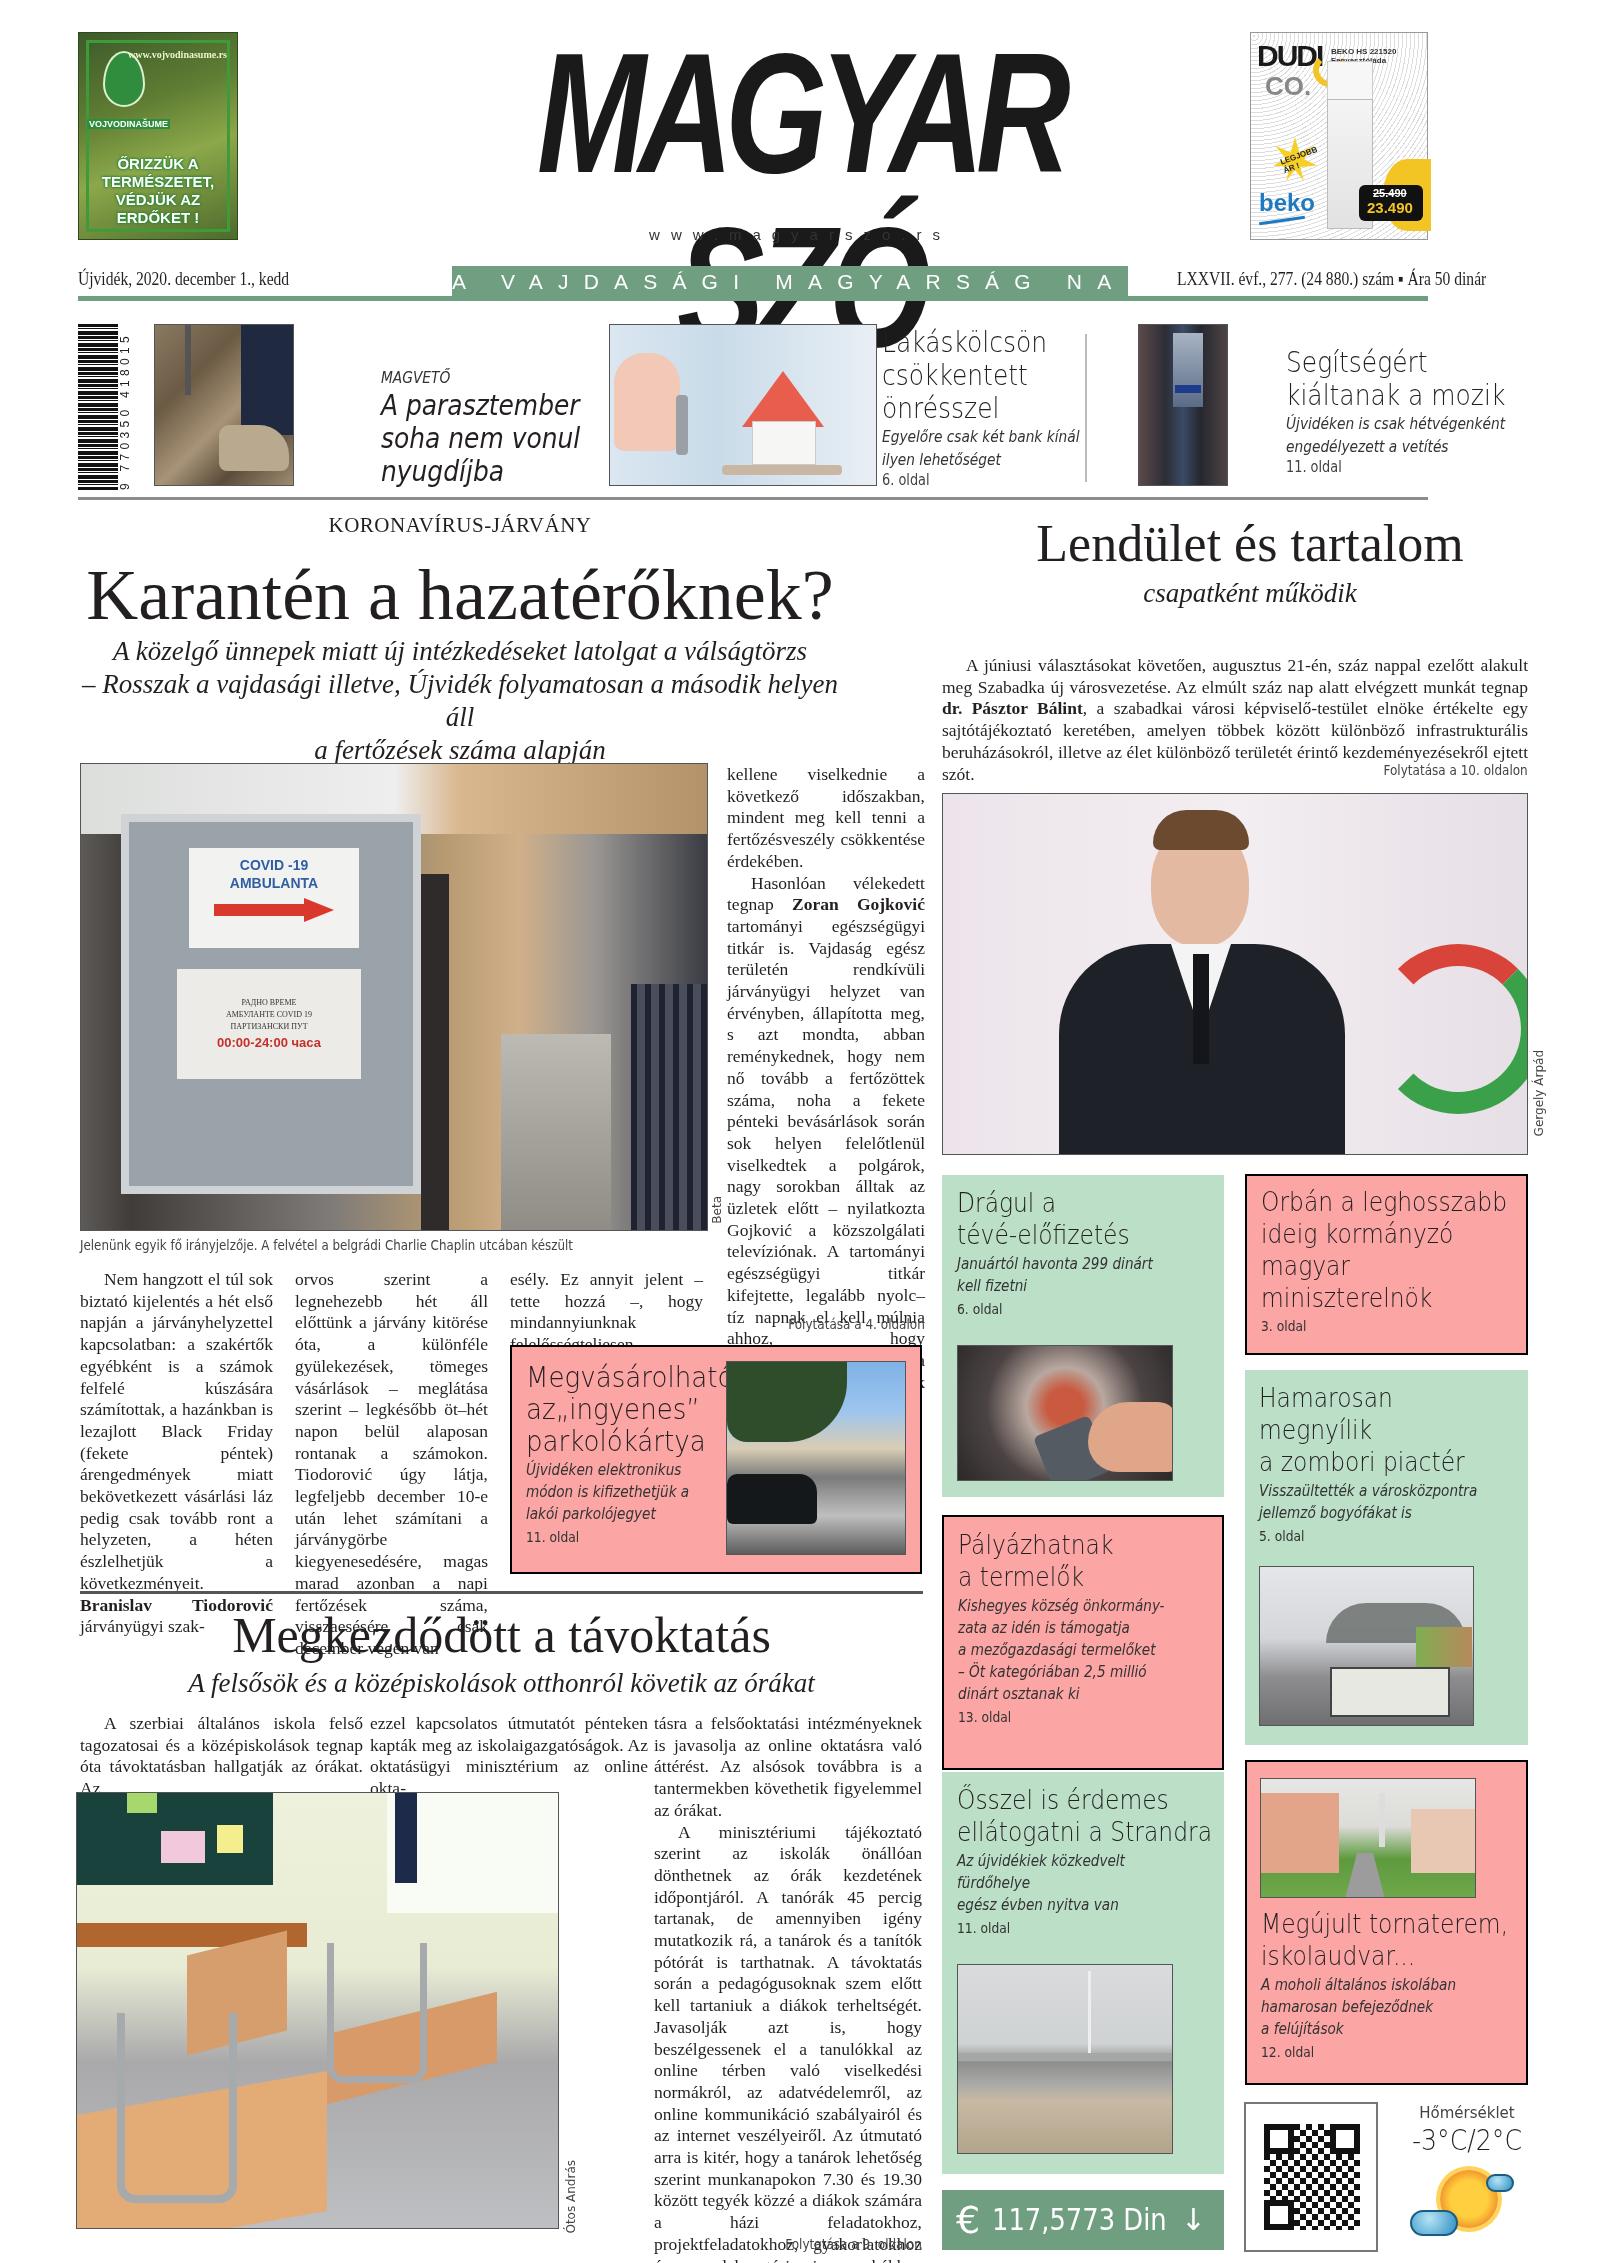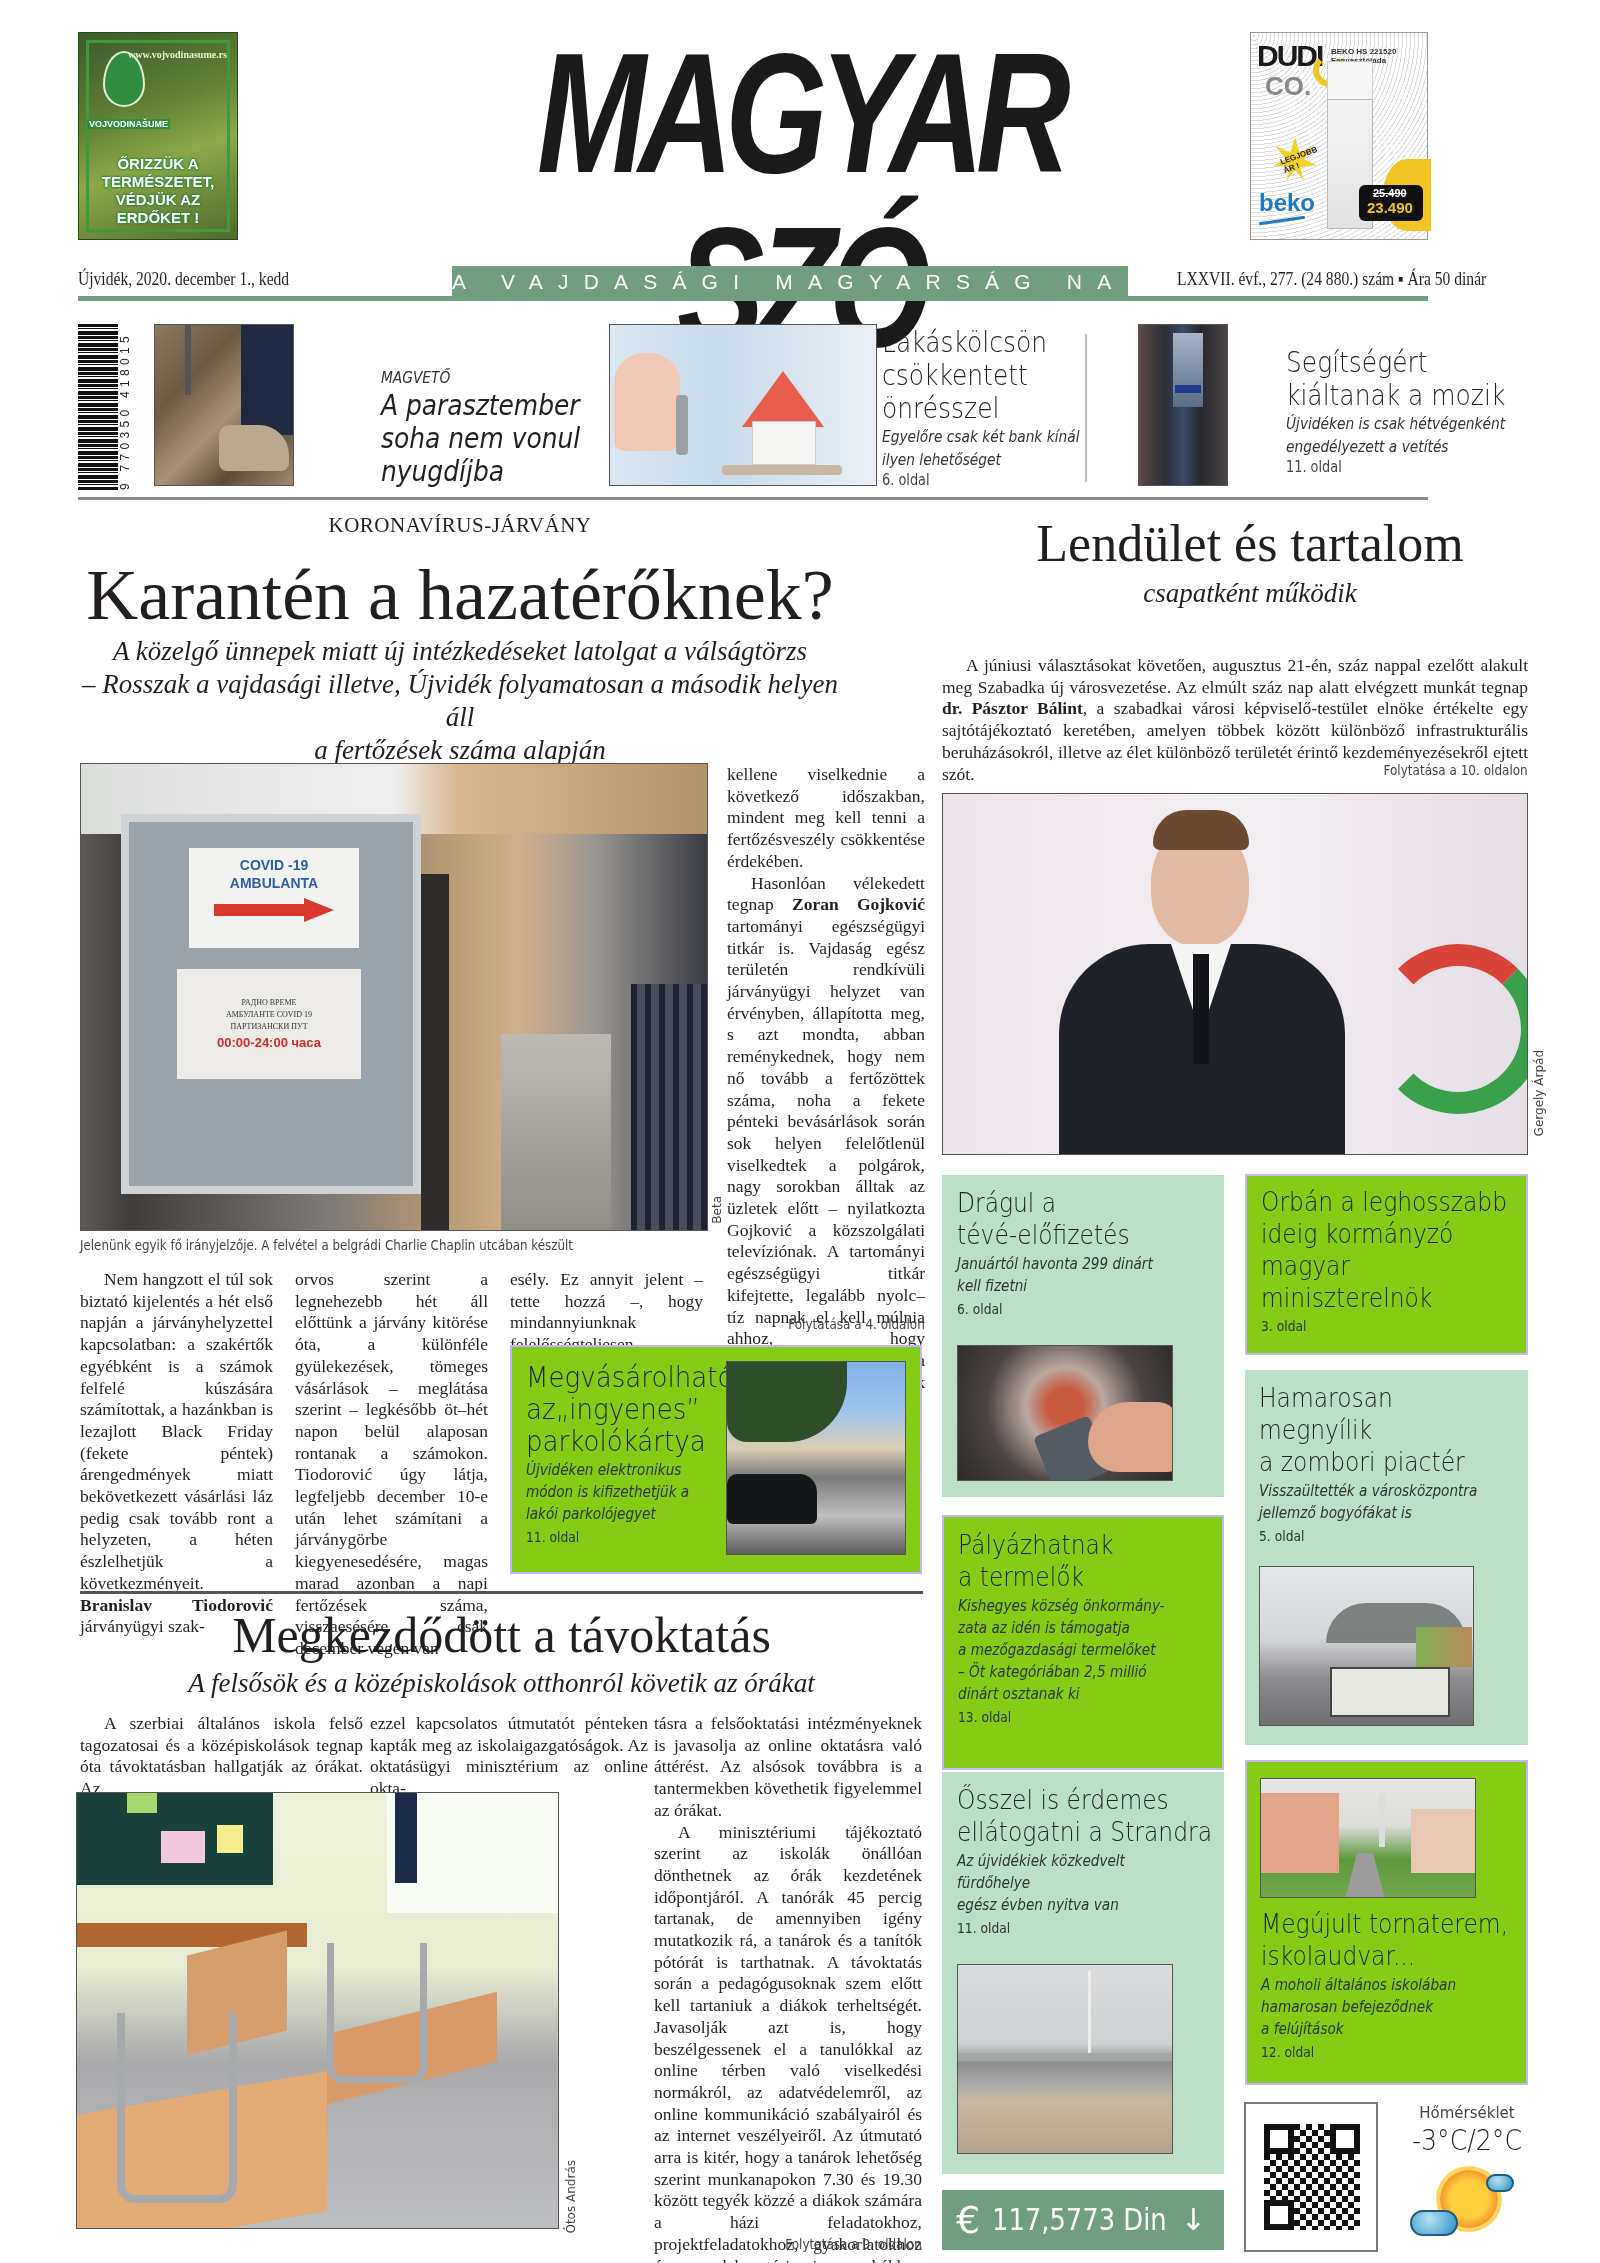--- a/index.html
+++ b/index.html
@@ -59,21 +59,21 @@
   .body-text { font-family: "Liberation Serif", serif; font-size: 17.5px; line-height: 21.7px; text-align: justify; hyphens: manual; }
   .body-text b { font-weight: bold; }
   .body-text .ind { text-indent: 24px; }
   .caption { font-family: "DejaVu Sans", sans-serif; font-size: 13.5px; color: #444; white-space: nowrap; transform: scaleX(0.88); transform-origin: left; }
   .credit { font-family: "DejaVu Sans", sans-serif; font-size: 12px; color: #444; writing-mode: vertical-rl; transform: rotate(180deg); white-space: nowrap; }
   .cont { font-family: "DejaVu Sans", sans-serif; font-size: 14px; color: #444; transform: scaleX(0.86); transform-origin: right; white-space: nowrap; text-align: right; }
 
   
   .box { position: absolute; }
   .box.green { background: #bcdfc8; }
-  .box.outline { background: #84cc16; border: 2px solid #c4b5fd; }
+  .box.outline { background: #fca5a5; border: 2px solid #000000; }
   .box .bhead { font-family: "DejaVu Sans", sans-serif; font-weight: 300; font-size: 26px; line-height: 32px; color: #231f20; transform: scaleX(0.9); transform-origin: left; white-space: nowrap; }
   .box .bsub { font-family: "DejaVu Sans", sans-serif; font-style: italic; font-size: 16px; line-height: 22px; color: #333; transform: scaleX(0.85); transform-origin: left; white-space: nowrap; }
   .box .bpage { font-family: "DejaVu Sans", sans-serif; font-size: 14px; color: #333; transform: scaleX(0.88); transform-origin: left; margin-top: 4px; }
 
   .eur-bar { left: 942px; top: 2190px; width: 282px; height: 60px; background: #6f9e80; color: #fff; font-family: "DejaVu Sans", sans-serif; font-size: 30px; line-height: 60px; padding-left: 14px; white-space: nowrap; }
   .qr-box { left: 1244px; top: 2102px; width: 134px; height: 150px; border: 2px solid #777; background: #fff; }
   .qr { position: absolute; left: 18px; top: 20px; width: 96px; height: 106px;
         background:
           linear-gradient(#fff,#fff) 6px 6px/18px 18px no-repeat,
           linear-gradient(#111,#111) 0 0/30px 30px no-repeat,
@@ -97,20 +97,21 @@
   <div class="url">www.vojvodinasume.rs</div>
   <div class="logo-text">VOJVODINAŠUME</div>
   <div class="slogan">
     <div>ŐRIZZÜK A TERMÉSZETET,</div>
     <div>VÉDJÜK AZ ERDŐKET !</div>
   </div>
 </div>
 
 <div class="abs masthead">
   <div class="logo">MAGYAR SZÓ</div>
+  <div class="url">www.magyarszo.rs</div>
 </div>
 
 <div class="abs ad-right">
   <div class="dudi">DUDI</div>
   <div class="ring"></div>
   <div class="co">CO.</div>
   <div class="model">BEKO HS 221520  Fagyasztóláda</div>
   <div class="freezer-lid"></div>
   <div class="freezer"></div>
   <div class="star"></div>

